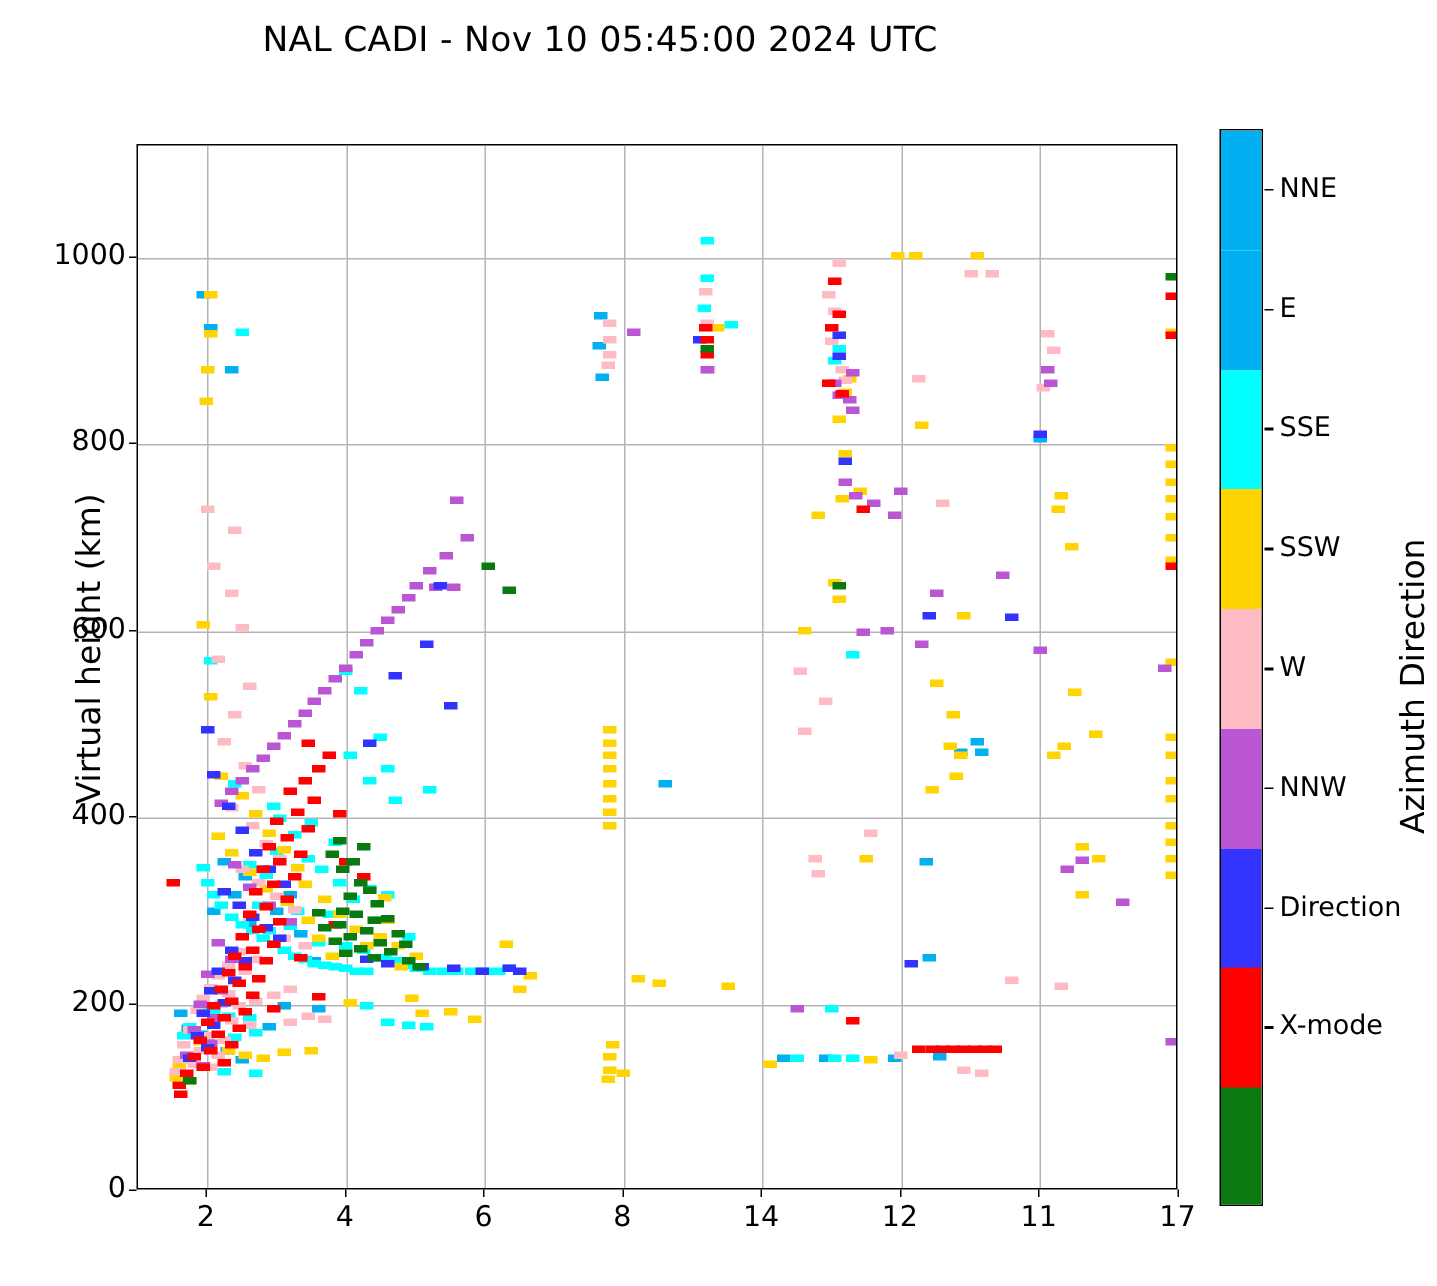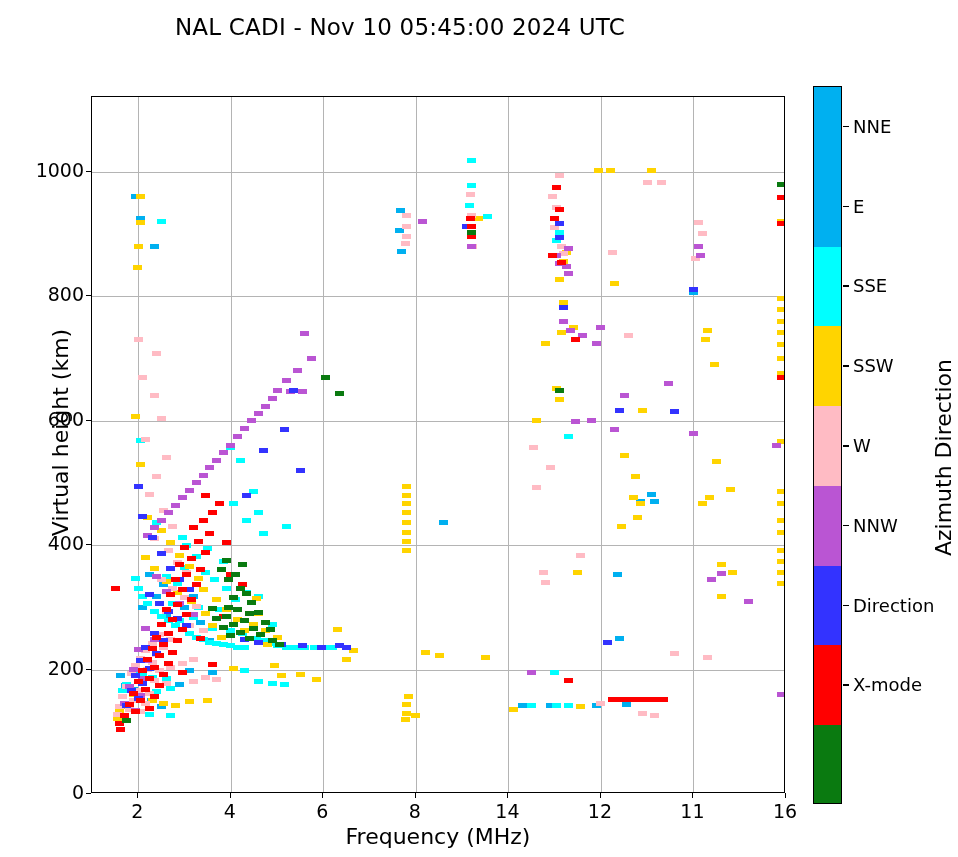--- a/index.html
+++ b/index.html
@@ -736,36 +736,35 @@
       <div class="ticklabel-x" style="left: 292.333px;">6</div>
       <div class="tick-x" style="left: 414.867px;"></div>
       <div class="ticklabel-x" style="left: 384.867px;">8</div>
       <div class="tick-x" style="left: 507.4px;"></div>
       <div class="ticklabel-x" style="left: 477.4px;">14</div>
       <div class="tick-x" style="left: 599.933px;"></div>
       <div class="ticklabel-x" style="left: 569.933px;">12</div>
       <div class="tick-x" style="left: 692.467px;"></div>
       <div class="ticklabel-x" style="left: 662.467px;">11</div>
       <div class="tick-x" style="left: 785px;"></div>
-      <div class="ticklabel-x" style="left: 755px;">16</div>
+      <div class="ticklabel-x" style="left: 755px;">17</div>
       <div class="tick-y" style="top: 793px;"></div>
       <div class="ticklabel-y" style="top: 781px;">0</div>
       <div class="tick-y" style="top: 668.536px;"></div>
       <div class="ticklabel-y" style="top: 656.536px;">200</div>
       <div class="tick-y" style="top: 544.071px;"></div>
       <div class="ticklabel-y" style="top: 532.071px;">400</div>
       <div class="tick-y" style="top: 419.607px;"></div>
       <div class="ticklabel-y" style="top: 407.607px;">600</div>
       <div class="tick-y" style="top: 295.143px;"></div>
       <div class="ticklabel-y" style="top: 283.143px;">800</div>
       <div class="tick-y" style="top: 170.679px;"></div>
       <div class="ticklabel-y" style="top: 158.679px;">1000</div>
     </div>
 
-  <div id="xlabel">Frequency (MHz)</div>
   <div id="ylabel">Virtual height (km)</div>
 
   <div id="colorbar">
       <div class="cb-seg" style="top: 0px; height: 80.3778px; background: rgb(0, 176, 240);"></div>
       <div class="cb-seg" style="top: 79.7778px; height: 80.3778px; background: rgb(0, 176, 240);"></div>
       <div class="cb-seg" style="top: 159.556px; height: 80.3778px; background: rgb(0, 255, 255);"></div>
       <div class="cb-seg" style="top: 239.333px; height: 80.3778px; background: rgb(255, 212, 0);"></div>
       <div class="cb-seg" style="top: 319.111px; height: 80.3778px; background: rgb(255, 187, 196);"></div>
       <div class="cb-seg" style="top: 398.889px; height: 80.3778px; background: rgb(186, 85, 211);"></div>
       <div class="cb-seg" style="top: 478.667px; height: 80.3778px; background: rgb(51, 51, 255);"></div>

